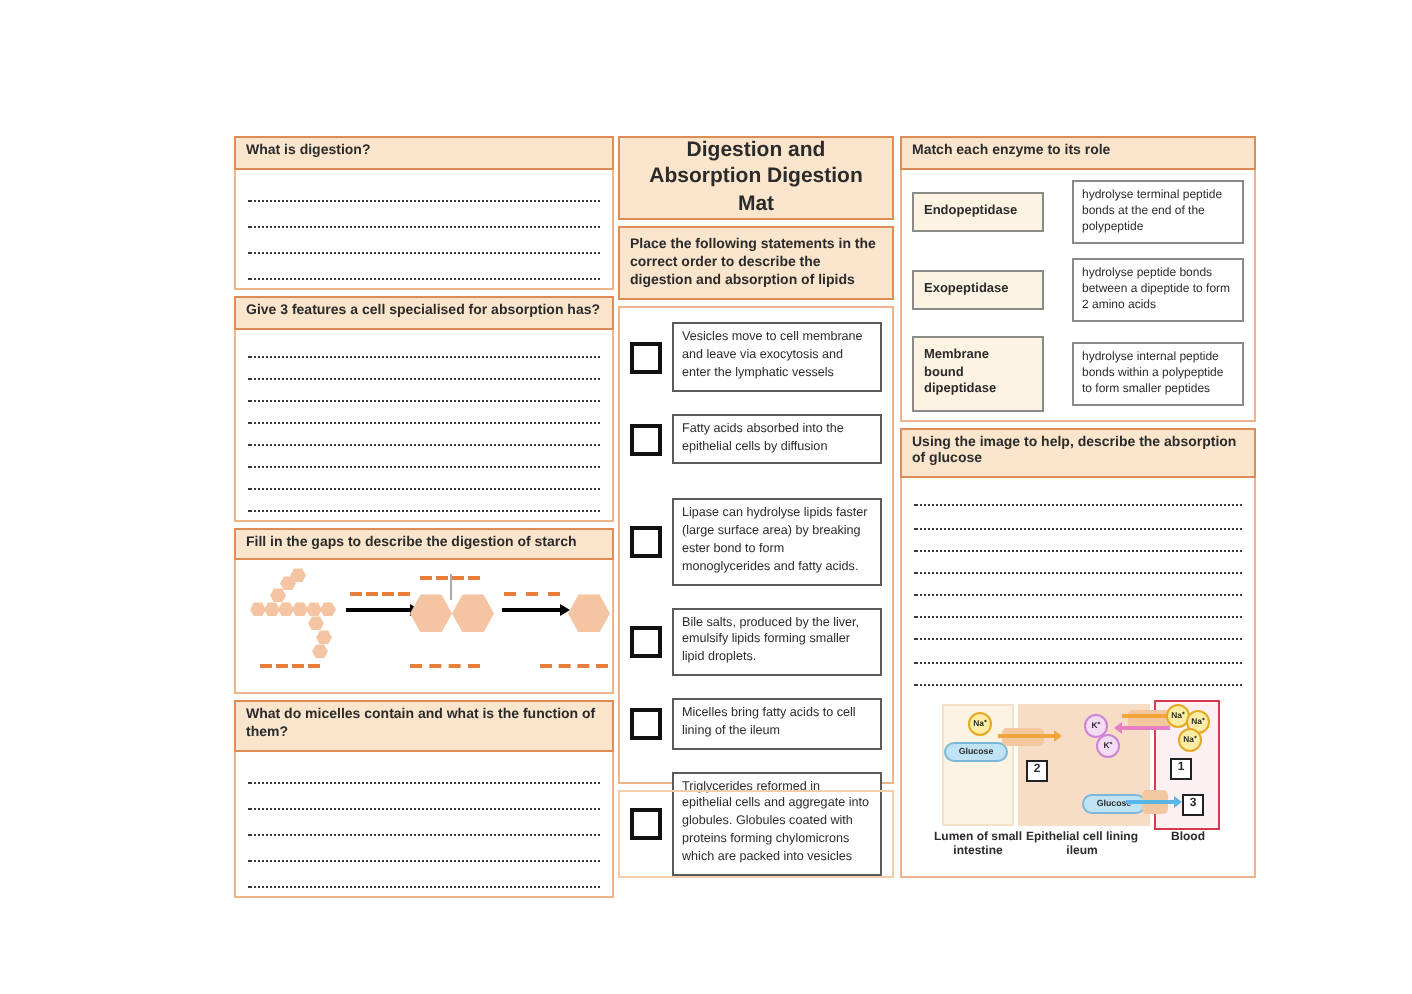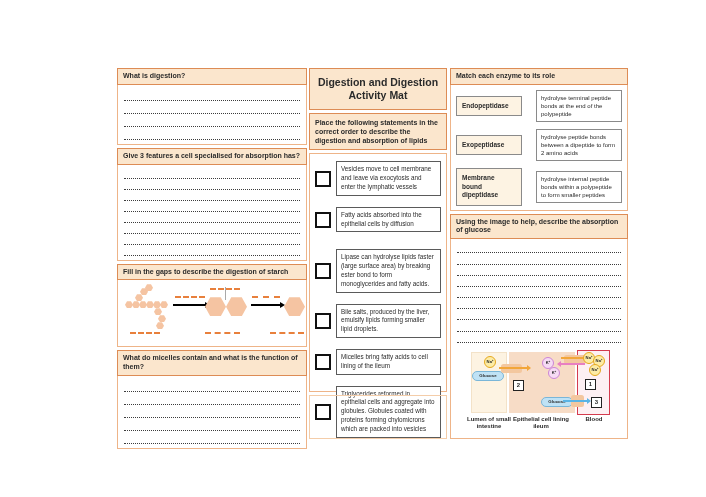--- a/index.html
+++ b/index.html
@@ -139,21 +139,21 @@
         <div class="dotline"></div>
         <div class="dotline"></div>
         <div class="dotline"></div>
       </div>
   </div>
 
 </div>
 
 <div class="col" id="col-mid">
 
-  <div class="titlebox">Digestion and Digestion Activity Mat</div>
+  <div class="titlebox">Digestion and Absorption Digestion Mat</div>
 
   <div class="instrbox">Place the following statements in the correct order to describe the digestion and absorption of lipids</div>
 
   <div class="stmts">
     <div class="stmt-row">
       <div class="checkbox"></div>
       <div class="stmt">Vesicles move to cell membrane and leave via exocytosis and enter the lymphatic vessels</div>
     </div>
     <div class="stmt-row">
       <div class="checkbox"></div>

